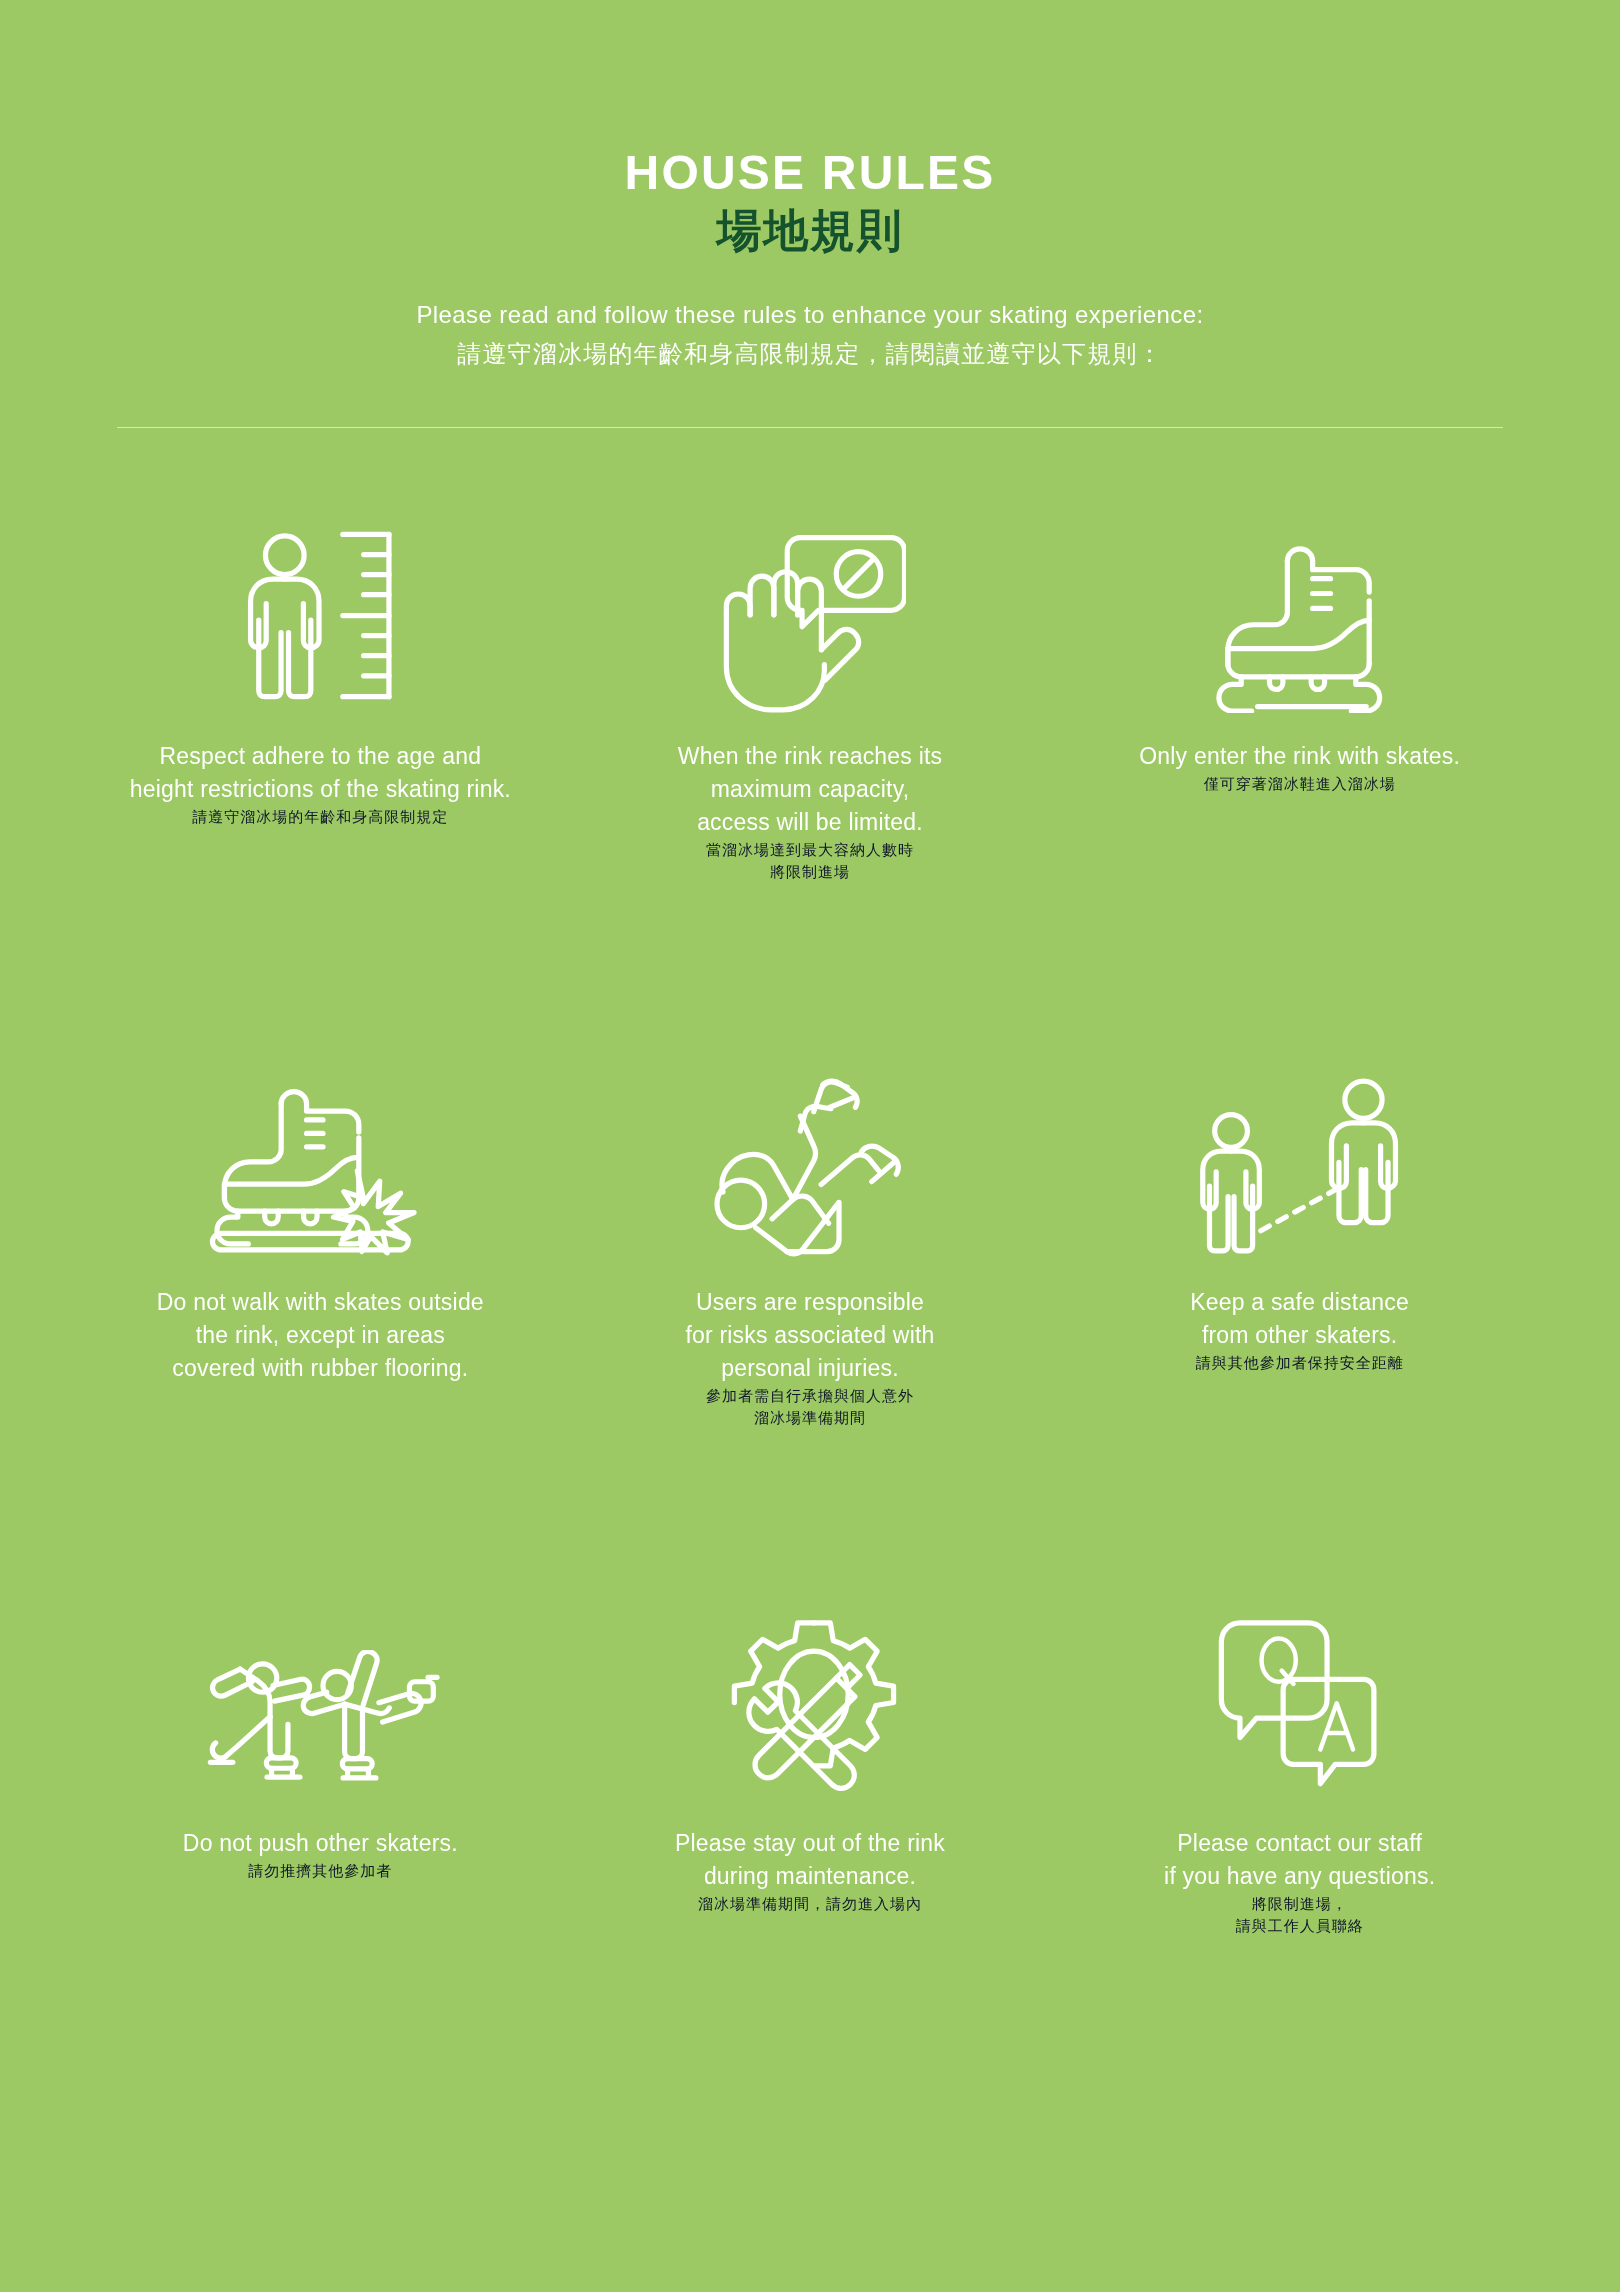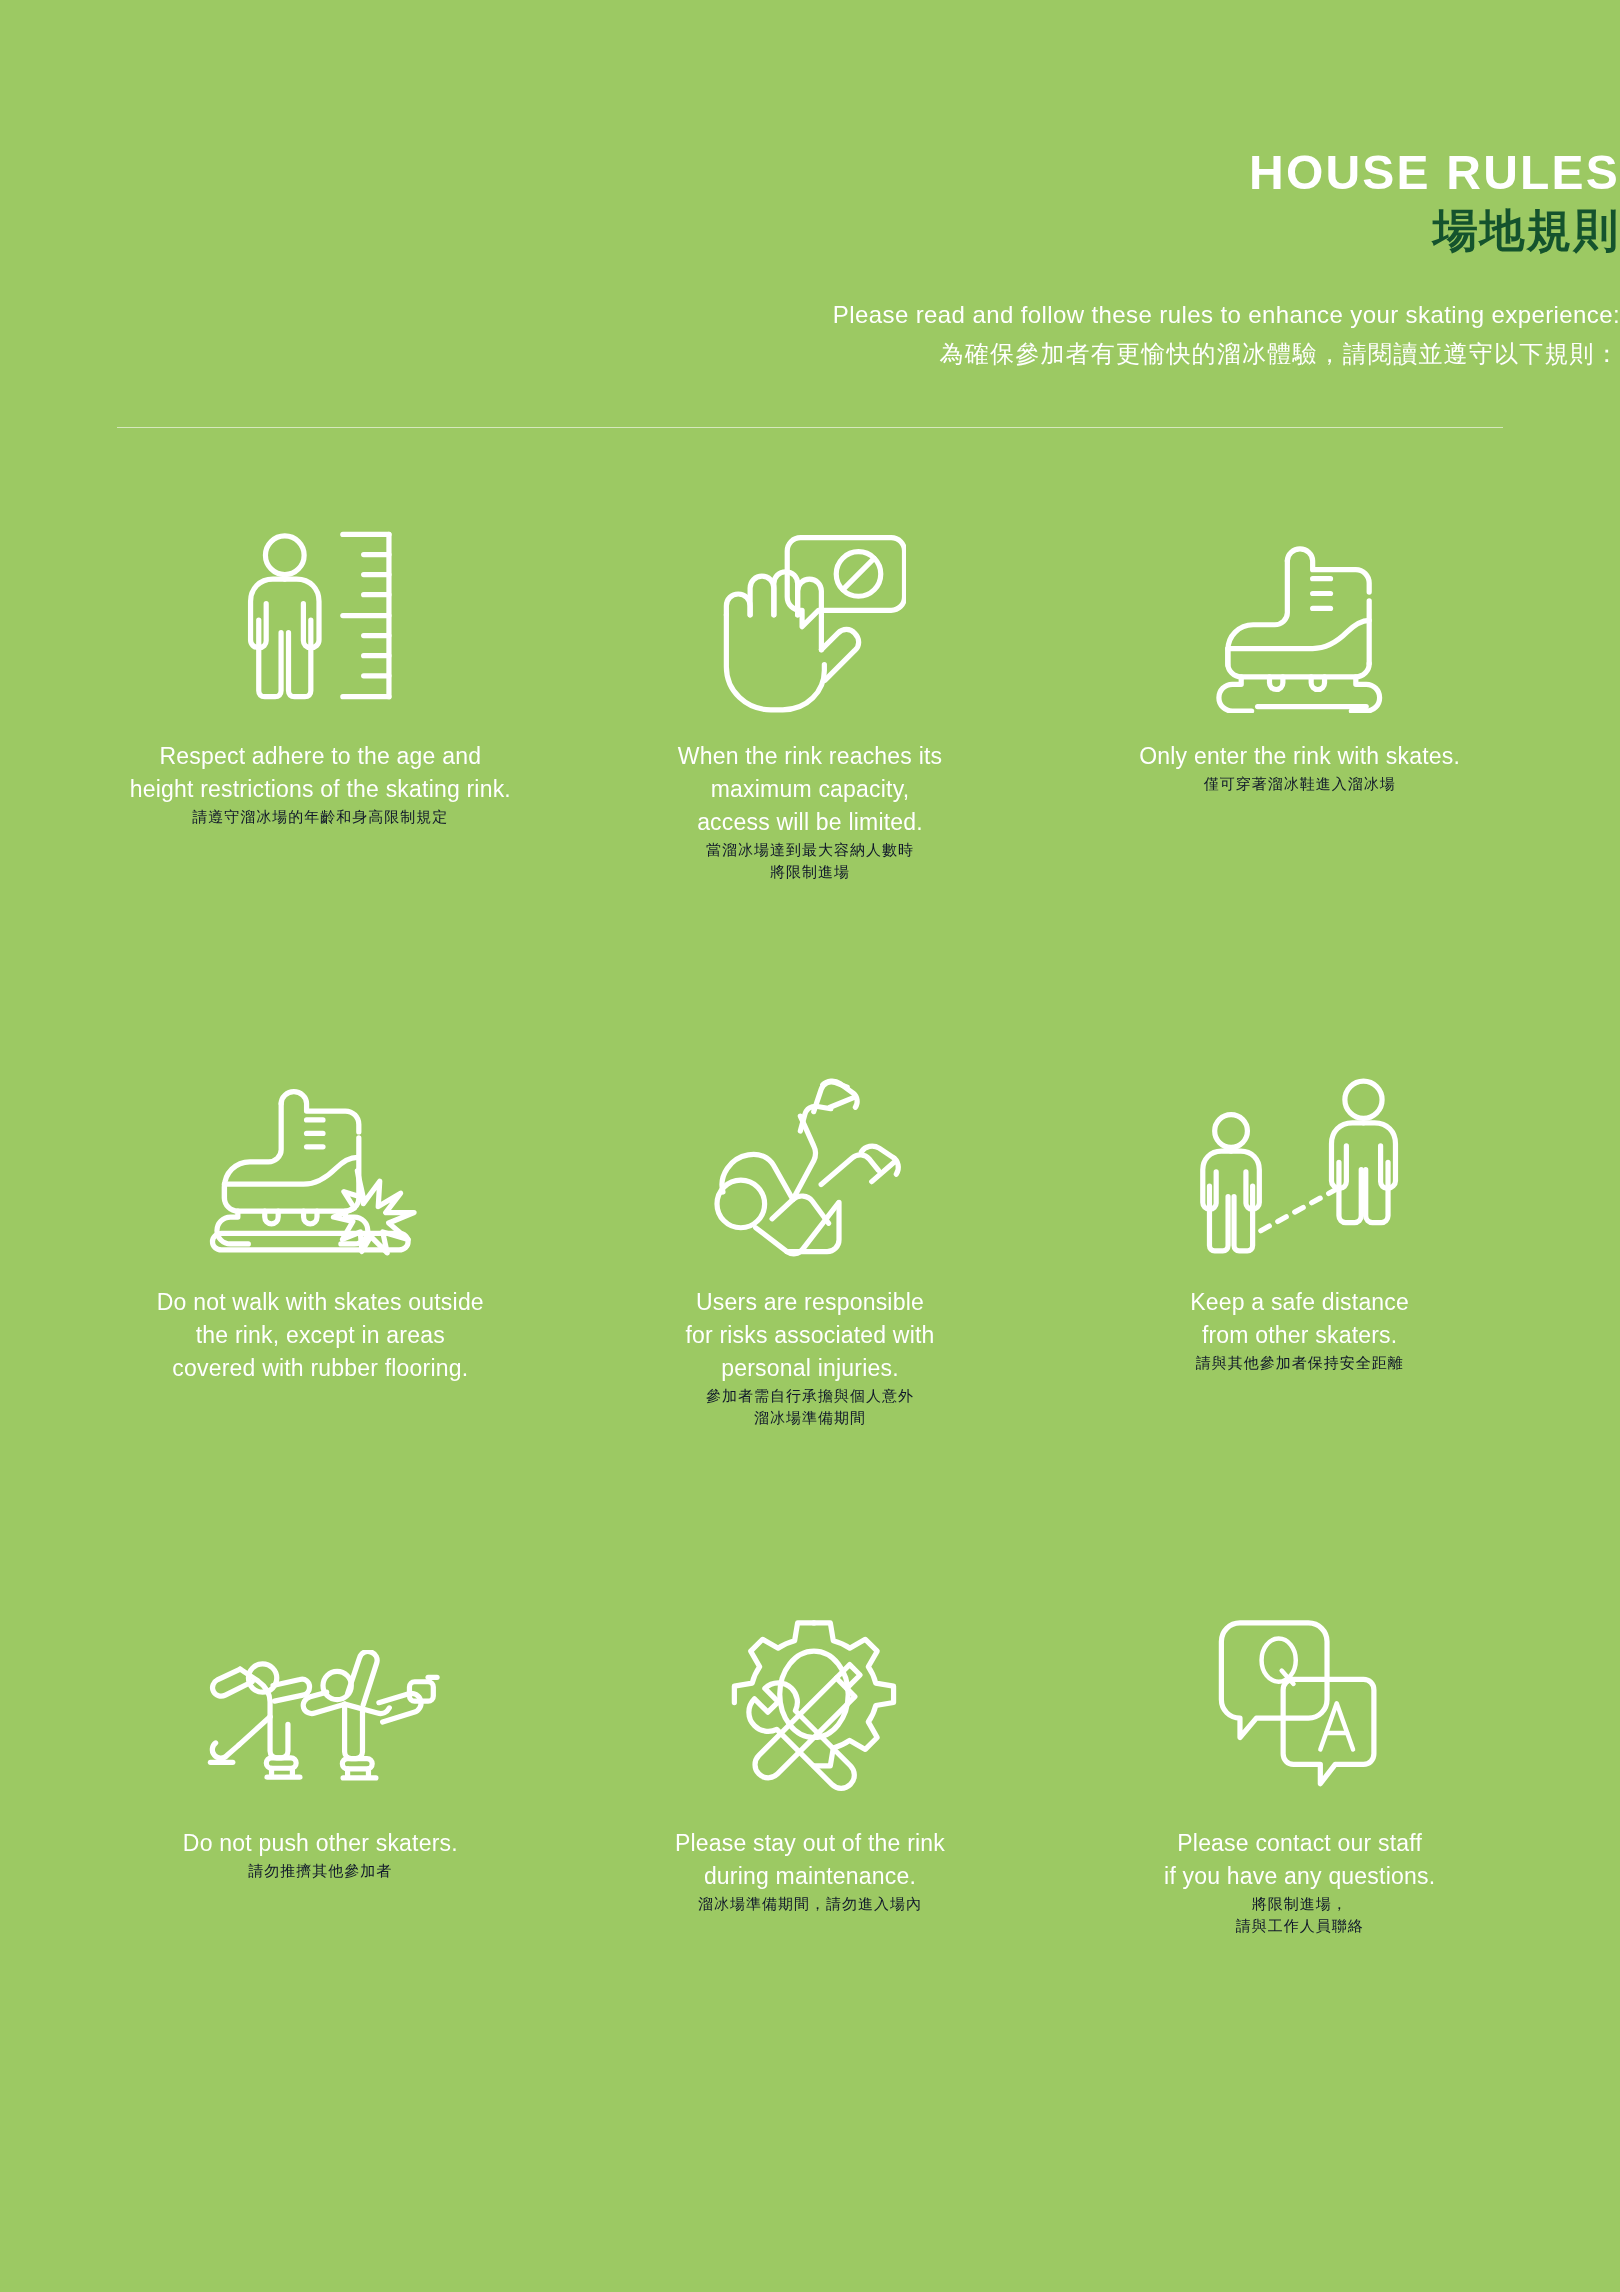--- a/index.html
+++ b/index.html
@@ -18,21 +18,21 @@
   .poster {
     position: relative;
     width: 1620px;
     height: 2293px;
     padding: 0;
   }
 
   
   .header {
     padding-top: 148px;
-    text-align: right;
+    text-align: center;
   }
   .title-en {
     font-size: 48px;
     font-weight: 600;
     letter-spacing: 2.2px;
     line-height: 1.06;
     color: #ffffff;
   }
   .title-zh {
     font-size: 45px;
@@ -116,21 +116,21 @@
 </head>
 <body style="background: rgb(156, 201, 99);">
 
 <div class="poster">
 
   <div class="header">
     <div class="title-en">HOUSE RULES</div>
     <div class="title-zh">場地規則</div>
     <div class="subtitle">
       <div class="en">Please read and follow these rules to enhance your skating experience:</div>
-      <div class="zh">為確保參加者有更愉快的溜冰體驗，請閱讀並遵守以下規則：</div>
+      <div class="zh">請遵守溜冰場的年齡和身高限制規定，請閱讀並遵守以下規則：</div>
     </div>
     <div class="divider"></div>
   </div>
 
   <div class="grid">
 
     <div class="cell row1">
       <div class="icon-wrap">
         <svg viewBox="0 0 240 250" width="179" height="186" aria-hidden="true">
 

